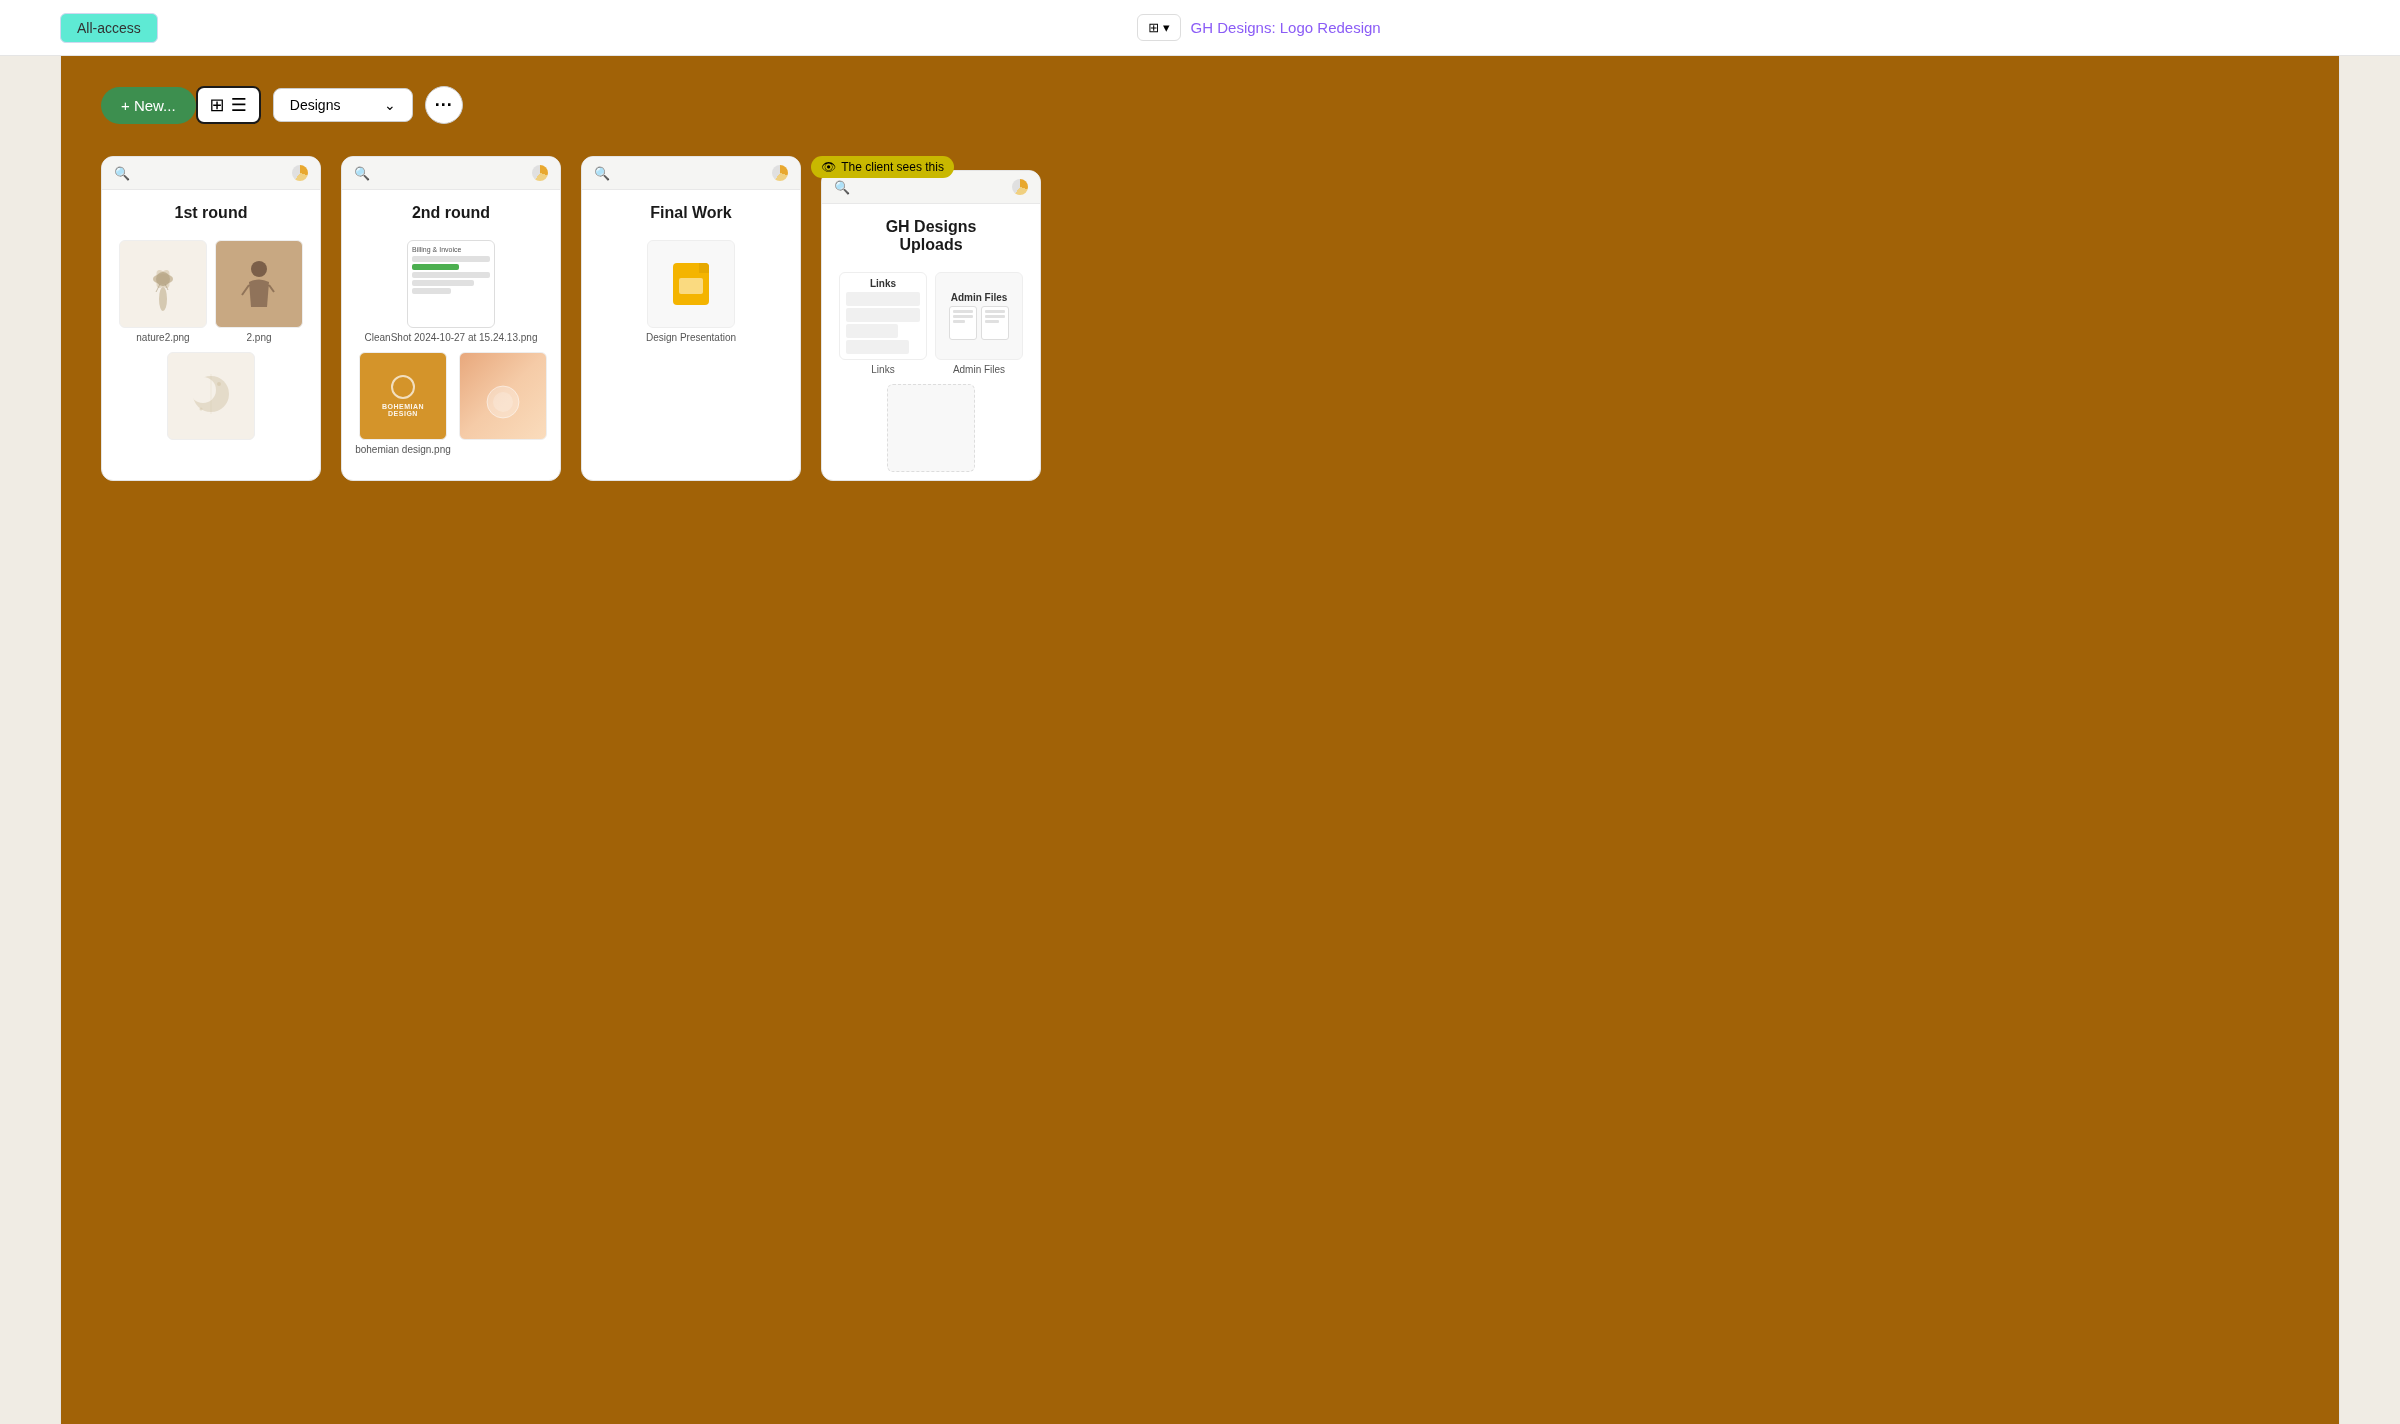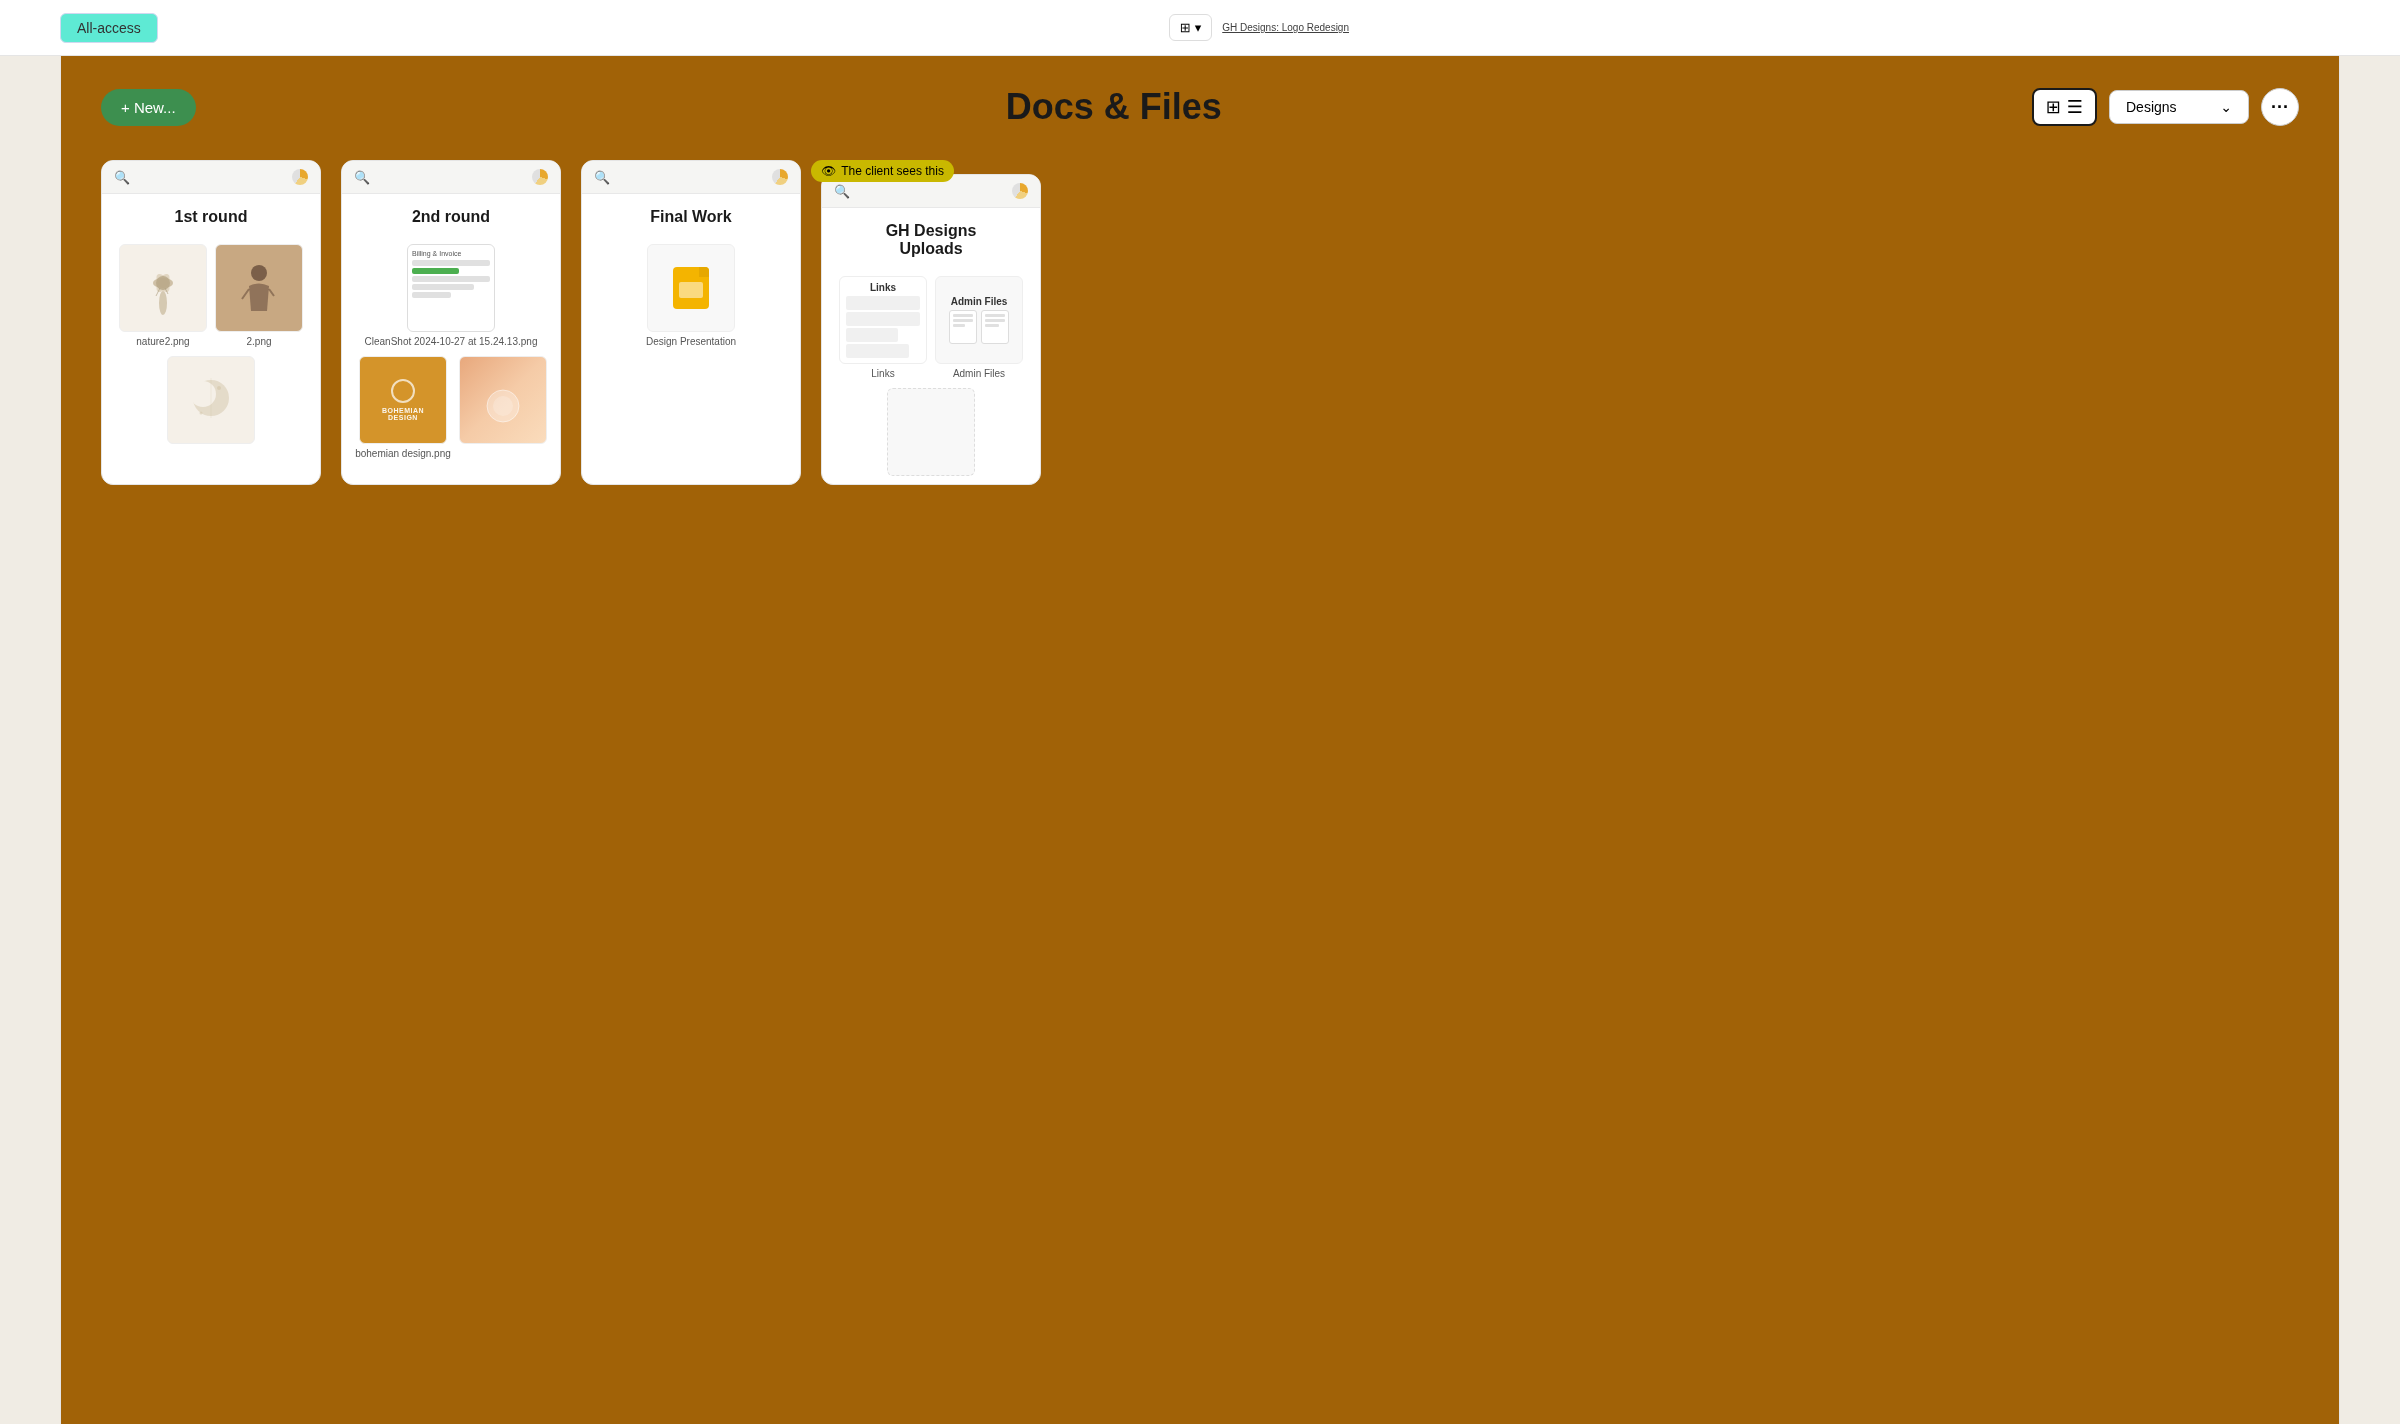--- a/index.html
+++ b/index.html
@@ -40,24 +40,23 @@
       align-items: center;
       gap: 4px;
       border: 1px solid #ddd;
       border-radius: 6px;
       padding: 5px 10px;
       background: #fff;
       cursor: pointer;
       font-size: 13px;
     }
     .breadcrumb-link {
-      color: #404040;
-      font-size: 10px;
+      color: #8b5cf6;
+      font-size: 15px;
       font-weight: 500;
-      text-decoration: underline;
       cursor: pointer;
     }
 
     
     .main-area {
       background: #a16207;
       margin: 0 60px;
       border-left: 1px solid #e5e5e5;
       border-right: 1px solid #e5e5e5;
       min-height: calc(100vh - 56px);
@@ -411,21 +410,20 @@
       <span>▾</span>
     </button>
     <a class="breadcrumb-link">GH Designs: Logo Redesign</a>
   </div>
 </div>
 
 <div class="main-area">
 
   <div class="header-row">
     <button class="new-btn">+ New...</button>
-    <h1 class="page-title">Docs &amp; Files</h1>
     <div class="view-controls">
       <button class="grid-list-toggle">
         <span>⊞</span>
         <span>☰</span>
       </button>
       <div class="sort-dropdown">
         <span>Designs</span>
         <span>⌄</span>
       </div>
       <button class="more-btn">

